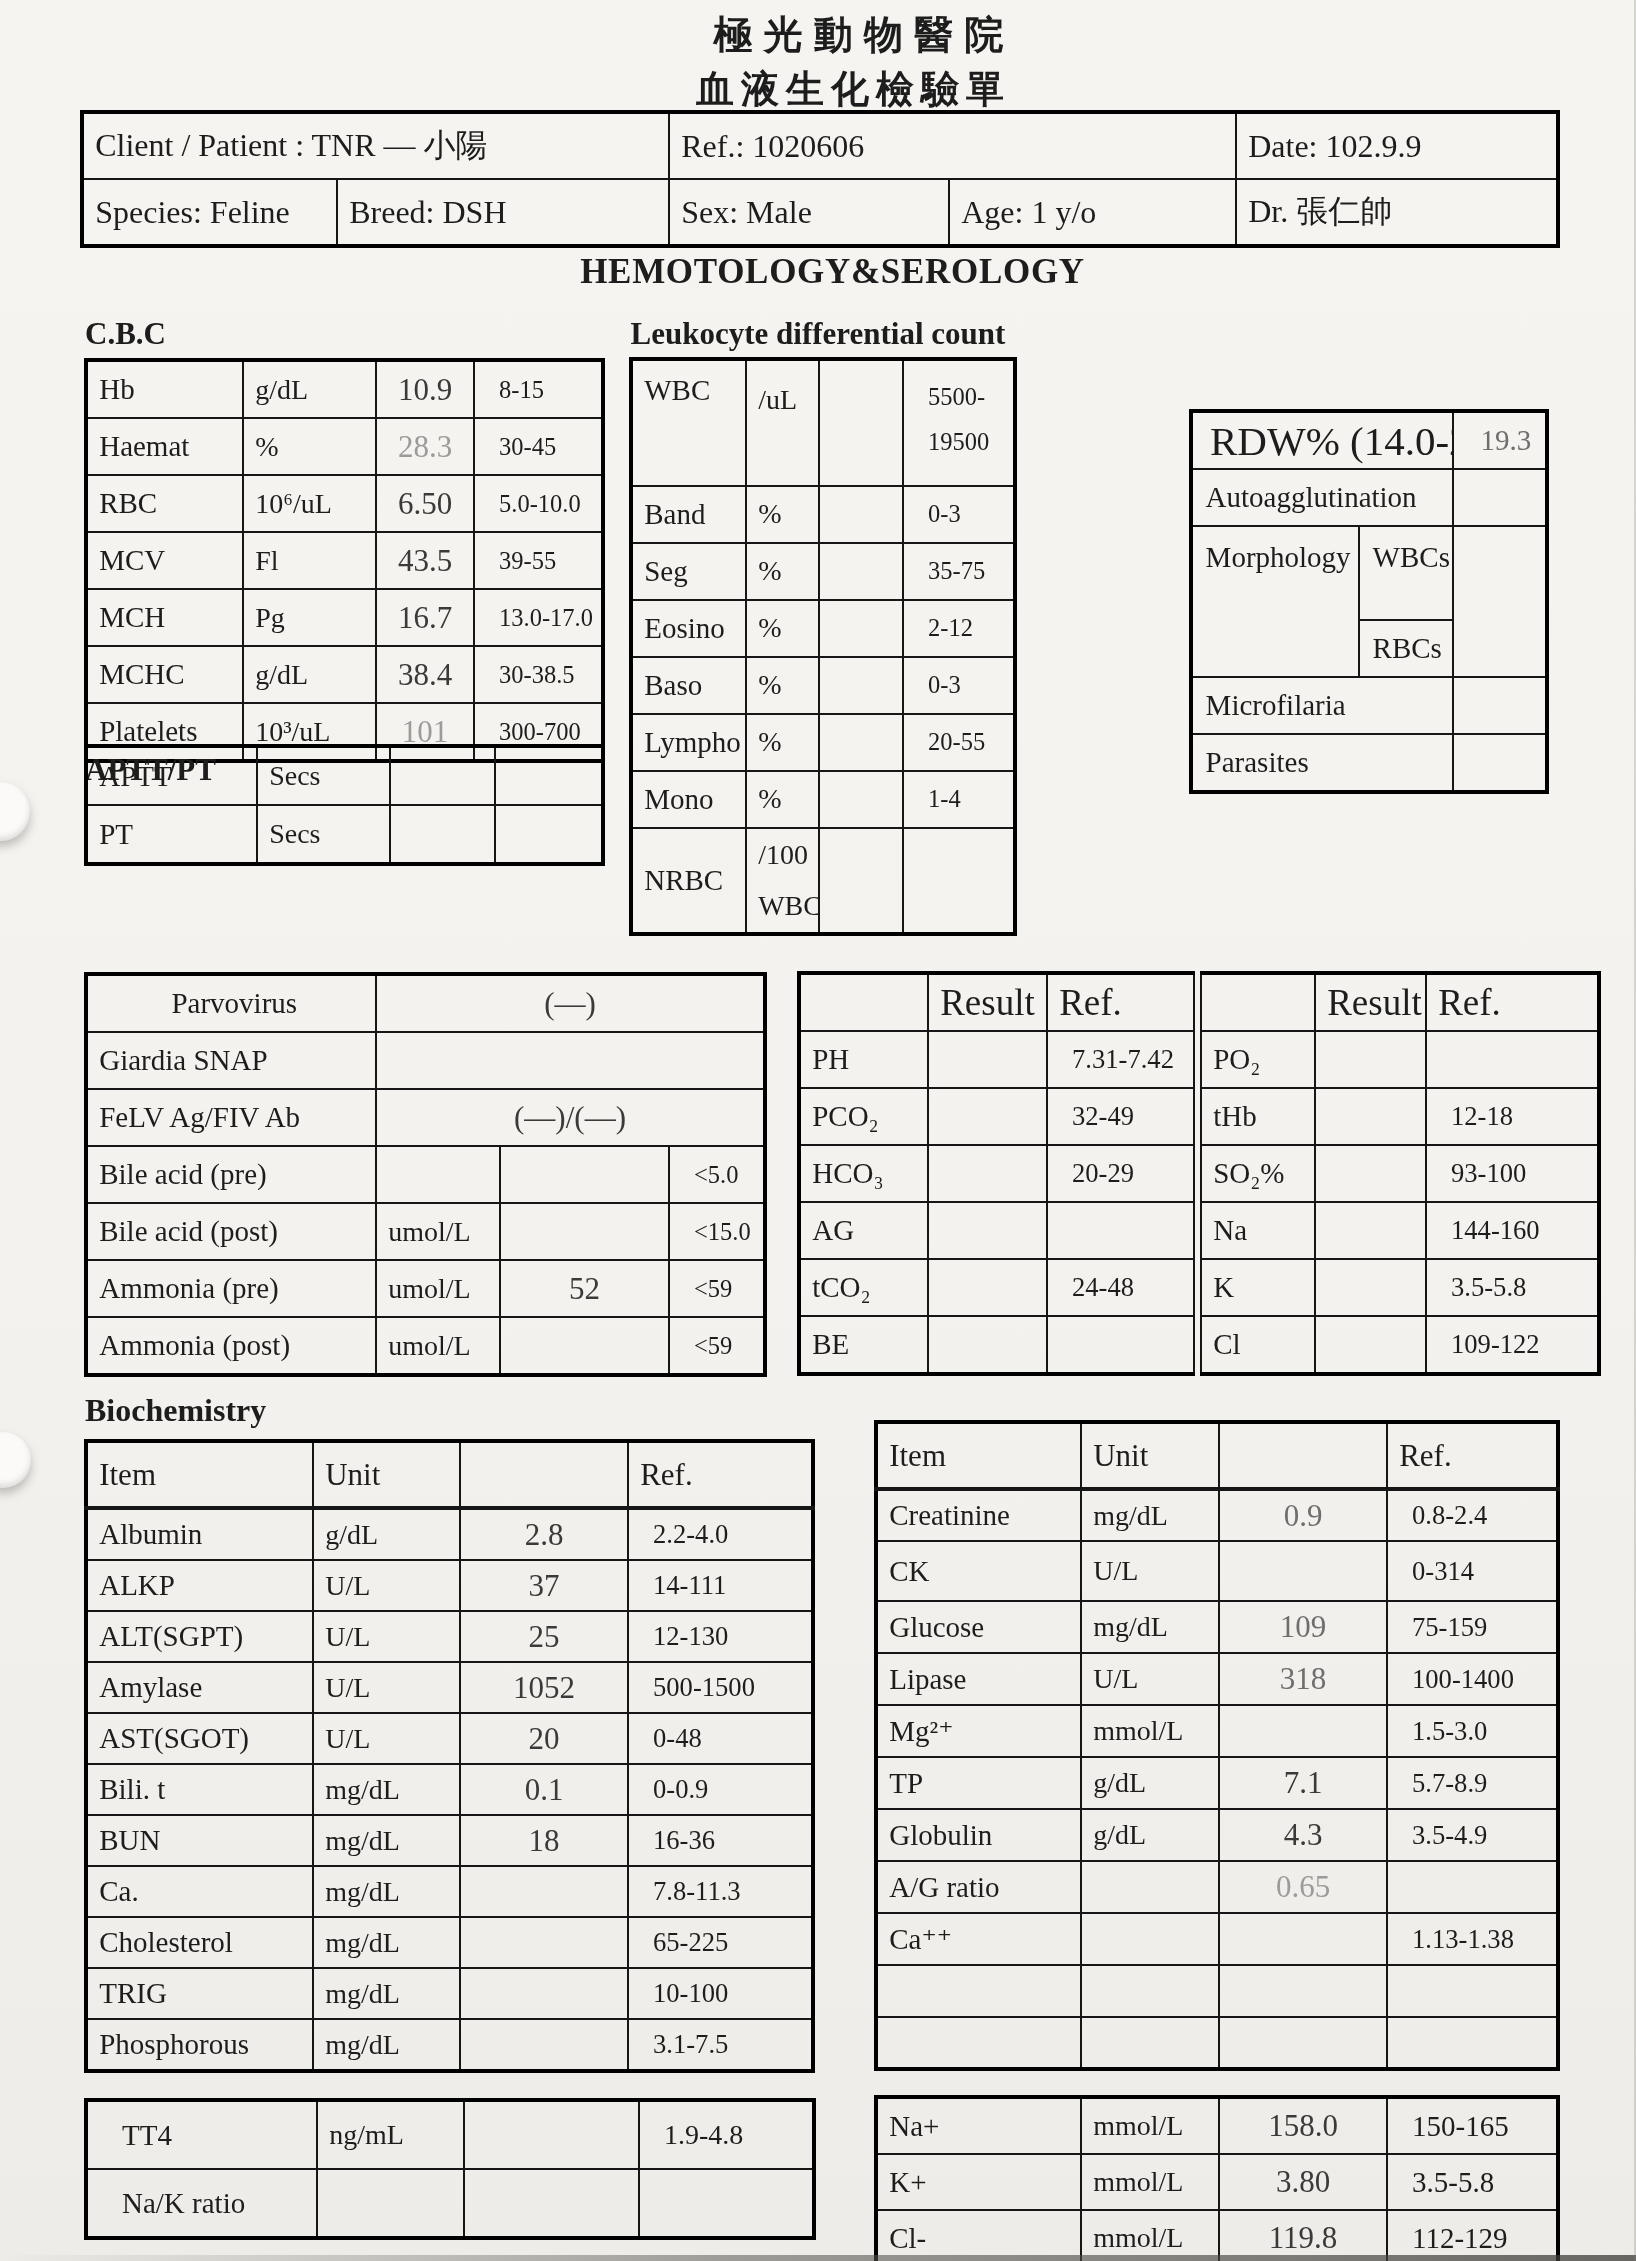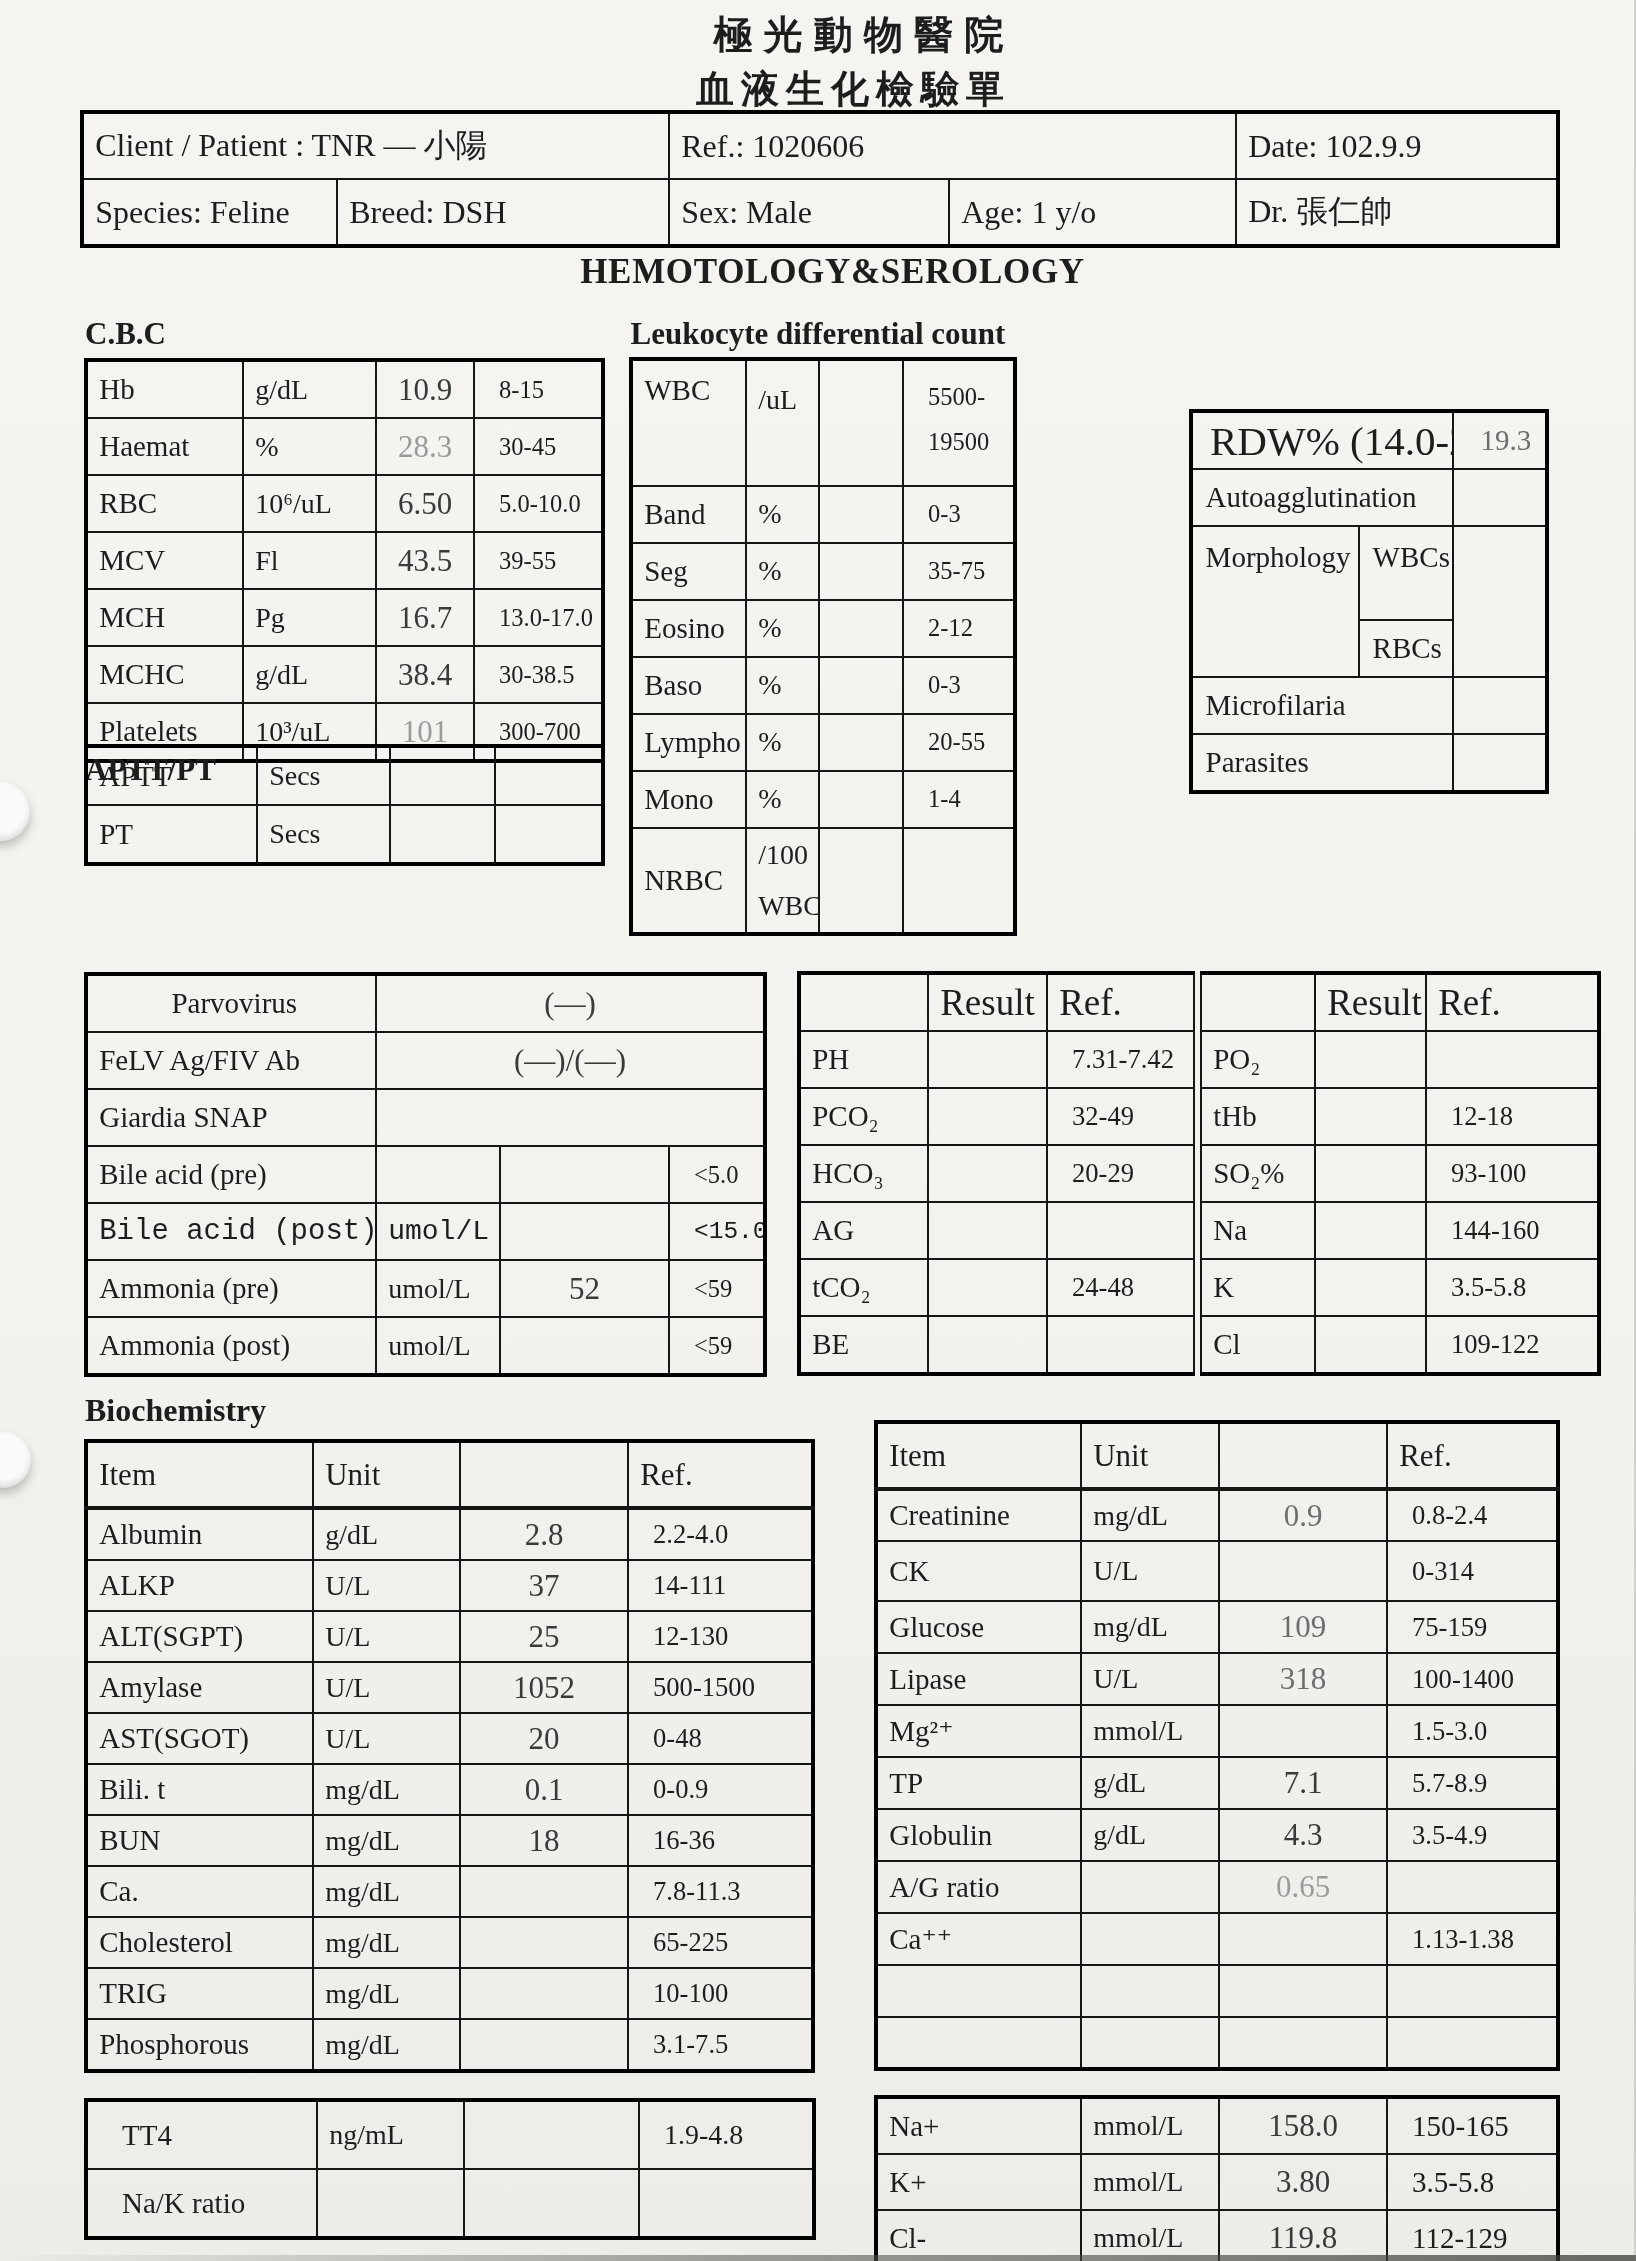--- a/index.html
+++ b/index.html
@@ -281,34 +281,34 @@
         <col style="width:124px">
         <col style="width:169px">
         <col style="width:96px">
       </colgroup>
     <tbody>
         <tr style="height:55px;">
       <td class="center">Parvovirus</td>
       <td colspan="3" class="val">(—)</td>
     </tr>
     <tr style="height:55px;">
+      <td>Giardia SNAP</td>
+      <td colspan="3" class="val"></td>
+    </tr>
+    <tr style="height:55px;">
       <td>FeLV Ag/FIV Ab</td>
       <td colspan="3" class="val">(—)/(—)</td>
-    </tr>
-    <tr style="height:55px;">
-      <td>Giardia SNAP</td>
-      <td colspan="3" class="val"></td>
     </tr>
     <tr style="height:55px;">
       <td>Bile acid (pre)</td>
       <td class="unit"></td>
       <td class="val"></td>
       <td class="ref">&lt;5.0</td>
     </tr>
-    <tr style="height:55px;font-family:Liberation Mono, monospace;">
+    <tr style="height:55px;">
       <td>Bile acid (post)</td>
       <td class="unit">umol/L</td>
       <td class="val"></td>
       <td class="ref">&lt;15.0</td>
     </tr>
     <tr style="height:55px;">
       <td>Ammonia (pre)</td>
       <td class="unit">umol/L</td>
       <td class="val">52</td>
       <td class="ref">&lt;59</td>

